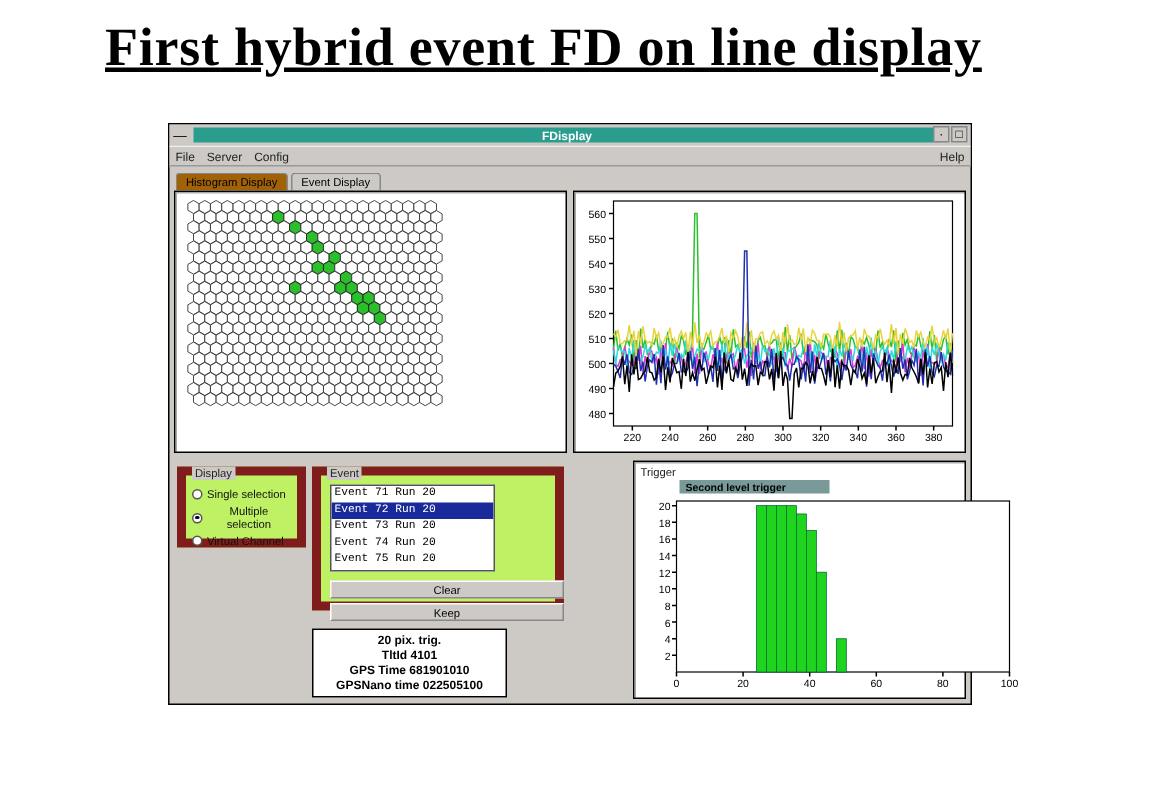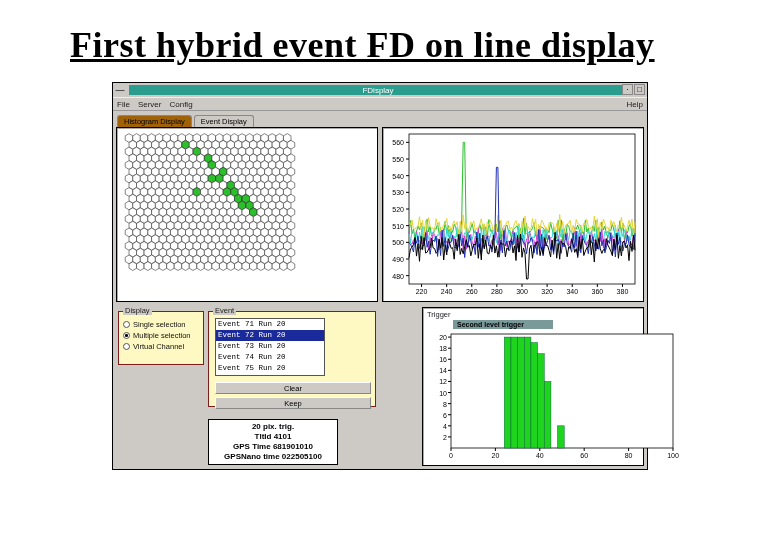--- a/index.html
+++ b/index.html
@@ -1,40 +1,40 @@
 <!DOCTYPE html>
 <html><head>
 <meta charset="utf-8">
 <style>
   * { box-sizing: border-box; margin: 0; padding: 0; }
   body { width: 780px; height: 540px; background: #fff; font-family: "Times New Roman", serif; overflow: hidden; }
-  .slide-title { font-size: 36px; font-weight: bold; text-decoration: underline; padding: 24px 60px 8px 70px; letter-spacing: 0.5px; }
+  .slide-title { font-size: 36px; font-weight: bold; text-decoration: underline; padding: 10px 60px 8px 70px; letter-spacing: 0.5px; }
   .app-window { position: absolute; left: 112px; top: 82px; width: 536px; height: 388px; background: #cdc9c5; border: 1px solid #000; font-family: Arial, sans-serif; }
   .win-titlebar { height: 14px; background: #cdc9c5; display: flex; align-items: center; position: relative; }
   .win-sysicon { width: 14px; height: 14px; display: flex; align-items: center; justify-content: center; font-size: 9px; }
-  .win-title-strip { flex: 1; height: 10px; margin: 2px 20px 2px 2px; background: #2a9d8f; display: flex; align-items: center; justify-content: center; color: #fff; font-size: 8px; font-weight: normal; }
+  .win-title-strip { flex: 1; height: 10px; margin: 2px 20px 2px 2px; background: #2a9d8f; display: flex; align-items: center; justify-content: center; color: #fff; font-size: 8px; font-weight: bold; }
   .win-ctrl { position: absolute; right: 2px; top: 1px; display: flex; gap: 1px; }
   .win-btn { width: 11px; height: 11px; background: #cdc9c5; border: 1px solid #888; font-size: 8px; text-align: center; line-height: 9px; }
   .menubar { height: 14px; background: #cdc9c5; border-top: 1px solid #eee; border-bottom: 1px solid #999; display: flex; align-items: center; font-size: 8px; padding: 0 4px; gap: 8px; color: #222; }
   .menubar .spacer { flex: 1; }
   .tabbar { height: 16px; display: flex; align-items: flex-end; padding: 0 4px; gap: 2px; }
   .tab { background: #cdc9c5; border: 1px solid #888; border-bottom: none; font-size: 7.5px; padding: 1px 6px; border-radius: 3px 3px 0 0; }
   .tab.active { background: #a16207; }
   .content { position: absolute; left: 3px; right: 3px; top: 44px; bottom: 3px; }
   .panel { position: absolute; background: #fff; border: 1px solid #000; box-shadow: inset 1px 1px 0 #aaa; }
   .panel.hex { left: 0; top: 0; width: 262px; height: 175px; }
   .panel.trace { left: 266px; top: 0; right: 0; height: 175px; }
   .panel.trig { left: 266px; top: 180px; right: 0; bottom: 0; margin-left: 40px; }
   .ctrl-area { position: absolute; left: 0; top: 180px; width: 262px; bottom: 0; background: #cdc9c5; }
   
   svg { display: block; }
   .hexcell { fill: #fff; stroke: #333; stroke-width: 0.6; }
   .hexhit { fill: #2bbf2b; stroke: #222; }
   
-  .gbox { position: absolute; border: 1px solid #7f1d1d; background: #fef9c3; font-size: 8px; }
+  .gbox { position: absolute; border: 6px solid #7f1d1d; background: #bef264; font-size: 8px; }
   .gbox .gtitle { position: absolute; top: -6px; left: 4px; background: #cdc9c5; padding: 0 2px; font-size: 7.5px; color: #222; }
   .radio-row { display: flex; align-items: center; gap: 3px; margin: 2px 4px; font-size: 7.5px; color: #111; text-align: center; }
   .radio { width: 7px; height: 7px; border: 1px solid #555; border-radius: 50%; background: #fff; position: relative; }
   .radio.sel::after { content: ""; position: absolute; inset: 1.2px; background: #000; border-radius: 50%; }
   .listbox { position: absolute; background: #fff; border: 1px solid #555; font-size: 7.5px; overflow: hidden; }
   .listbox .row { padding: 0 2px; line-height: 11px; white-space: nowrap; font-family: Liberation Mono, monospace; }
   .listbox .row.sel { background: #1a2a9a; color: #fff; }
   .btn3d { background: #cdc9c5; border: 1px solid #888; border-top-color: #fff; border-left-color: #fff; font-size: 7.5px; text-align: center; line-height: 11px; }
   .infobox { background: #fff; border: 1.5px solid #000; font-size: 8px; font-weight: bold; padding: 2px 4px; line-height: 10px; text-align: center; }
   .axis-label { font-size: 7px; fill: #000; font-family: Arial, sans-serif; }

